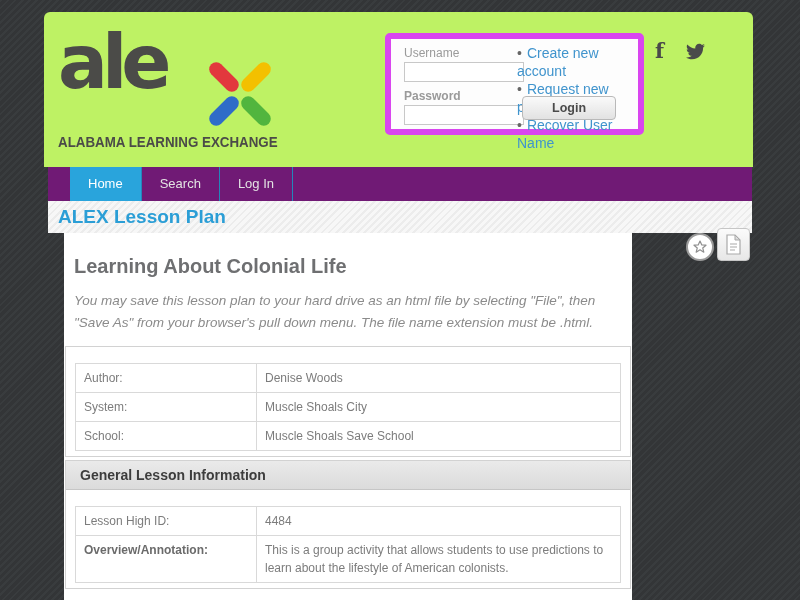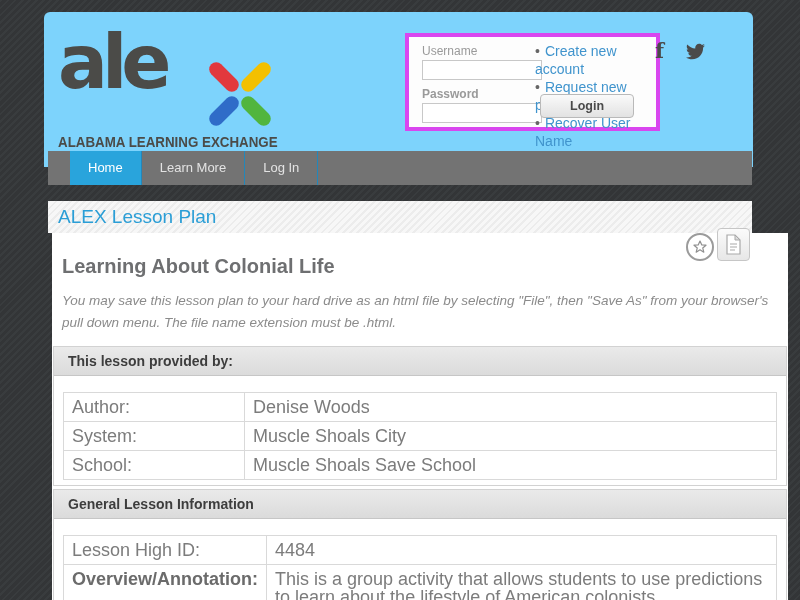--- a/index.html
+++ b/index.html
@@ -6,21 +6,21 @@
   body{
     width:800px;height:600px;overflow:hidden;position:relative;
     font-family:"Liberation Sans",sans-serif;
     background:repeating-linear-gradient(135deg,#393c3e 0px,#393c3e 2px,#333537 2px,#333537 5px);
   }
   .stage{position:absolute;inset:0;}
 
   
   .header-card{
     position:absolute;left:44px;top:12px;width:709px;height:155px;
-    background:#7dd3fc;border-radius:6px 6px 0 0;
+    background:#bef264;border-radius:6px 6px 0 0;
   }
   .logo{position:absolute;left:12px;top:14px;width:250px;height:130px;}
   .logo-word{
     position:absolute;left:2px;top:-14px;
     font-family:"DejaVu Sans",sans-serif;font-weight:bold;
     font-size:74px;line-height:100px;letter-spacing:-6px;color:#4b4b48;
   }
   .xbar{position:absolute;width:36px;height:14px;border-radius:7px;}
   .xbar.red{left:150px;top:44px;transform:rotate(45deg);}
   .xbar.yellow{left:182px;top:44px;transform:rotate(-45deg);}
@@ -28,21 +28,21 @@
   .xbar.green{left:182px;top:78px;transform:rotate(45deg);}
   .logo-subtitle{
     position:absolute;left:2px;top:108px;white-space:nowrap;
     font-size:14.5px;font-weight:bold;color:#4b4b48;letter-spacing:0px;
     transform:scaleX(0.92);transform-origin:left center;
   }
 
   
   .login-panel{
     position:absolute;left:341px;top:21px;width:247px;height:90px;
-    background:#fdfdfd;border:4px solid #d946ef;border-radius:0;margin-left:20px;
+    background:#fdfdfd;border:6px solid #d946ef;border-radius:5px;
   }
   .fld-label{position:absolute;left:13px;font-size:12px;color:#9a9a9a;}
   .lbl-user{top:7px;}
   .lbl-pass{top:50px;font-weight:bold;}
   .login-input{
     position:absolute;left:13px;width:110px;height:16px;
     border:1px solid #c8c8c8;background:#fff;font-size:12px;padding:1px 4px;
   }
   .inp-user{top:23px;}
   .inp-pass{top:66px;}
@@ -54,52 +54,52 @@
     position:absolute;left:131px;top:57px;height:24px;padding:0 29px;
     background:linear-gradient(#fafafa,#e2e2e2);border:1px solid #b9b9b9;border-radius:4px;
     font-size:12.5px;font-weight:bold;color:#4a4a4a;cursor:pointer;
   }
   .social{position:absolute;top:28px;right:48px;display:flex;gap:22px;align-items:center;}
   .fb{font-family:"DejaVu Serif",serif;font-weight:bold;font-size:21px;color:#4a4a4a;cursor:pointer;line-height:22px;}
   .tw{cursor:pointer;display:block;}
 
   
   .navbar{
-    position:absolute;left:48px;top:151px;width:704px;height:34px;
-    background:#737373;display:flex;box-sizing:border-box;padding-left:22px;
+    position:absolute;left:48px;top:167px;width:704px;height:34px;
+    background:#701a75;display:flex;box-sizing:border-box;padding-left:22px;
   }
   .nav-tab{
     line-height:34px;padding:0 18px;font-size:13px;color:#e3e3e3;
     border-right:1px solid #2387ba;cursor:pointer;white-space:nowrap;
   }
   .nav-tab.active{background:#29a4dc;color:#fff;}
 
   
   .banner{
     position:absolute;left:48px;top:201px;width:704px;height:32px;
     background:repeating-linear-gradient(135deg,#ececec 0px,#ececec 2px,#f7f7f7 2px,#f7f7f7 5px);
   }
-  .banner-title{margin:0;padding-left:10px;line-height:32px;font-size:19px;font-weight:normal;color:#2b9ed6;}
+  .banner-title{margin:0;padding-left:10px;line-height:32px;font-size:19px;font-weight:bold;color:#2b9ed6;}
 
   
   .main{
-    position:absolute;left:52px;top:233px;width:736px;height:367px;
+    position:absolute;left:64px;top:233px;width:568px;height:367px;
     background:#fff;box-sizing:border-box;padding:22px 10px 0 10px;
   }
   .lesson-title{margin:0 0 9px 0;font-size:20px;font-weight:bold;color:#6e6f71;}
   .save-note{margin:12px 0 12px 0;font-style:italic;color:#8b8b8b;font-size:13.5px;line-height:22px;padding-right:4px;}
 
   .section{border:1px solid #d2d2d2;margin:0 -9px 3px -9px;}
   .section-header{
     height:28px;line-height:28px;padding-left:14px;
     background:linear-gradient(#eaeaea,#dbdbdb);border-bottom:1px solid #c6c6c6;
     font-size:14px;font-weight:bold;color:#3d3d3d;
   }
   .section-body{padding:16px 9px 5px 9px;}
-  table.kv{border-collapse:collapse;width:100%;font-size:18px;}
+  table.kv{border-collapse:collapse;width:100%;font-size:12px;}
   table.kv td{border:1px solid #d9d9d9;padding:5px 8px;color:#7c7c7c;line-height:18px;}
   td.lbl{width:164px;color:#8a8a8a;vertical-align:top;}
   td.lbl.bold{font-weight:bold;color:#6b6b6b;}
 
   
   .star-btn{
     position:absolute;left:686px;top:233px;width:24px;height:24px;border-radius:50%;
     border:2px solid #9b9b9b;display:flex;align-items:center;justify-content:center;cursor:pointer;background:#fff;
   }
   .doc-btn{
@@ -140,34 +140,33 @@
     <div class="social">
       <span class="fb">f</span>
       <svg class="tw" width="19" height="19" viewBox="0 0 24 24" fill="#4a4a4a">
         <path d="M23.95 4.57c-.88.39-1.83.65-2.82.77 1.01-.61 1.79-1.57 2.16-2.72-.95.56-2 .96-3.13 1.18C19.27 2.85 18 2.25 16.58 2.25c-2.72 0-4.92 2.2-4.92 4.92 0 .39.04.76.13 1.12C7.69 8.09 4.07 6.13 1.64 3.16c-.43.72-.67 1.56-.67 2.47 0 1.71.87 3.21 2.19 4.1-.81-.03-1.57-.25-2.23-.62v.06c0 2.39 1.69 4.37 3.95 4.83-.41.11-.85.17-1.3.17-.31 0-.61-.03-.91-.09.63 1.95 2.44 3.38 4.6 3.42-1.68 1.32-3.81 2.1-6.1 2.1-.39 0-.78-.02-1.17-.07 2.19 1.39 4.77 2.21 7.56 2.21 9.05 0 14-7.5 14-13.99 0-.21 0-.42-.02-.63.96-.69 1.8-1.56 2.46-2.55z"></path>
       </svg>
     </div>
   </div>
 
   <div class="navbar">
     <div class="nav-tab active">Home</div>
-    <div class="nav-tab">Learn More</div>
+    <div class="nav-tab">Search</div>
     <div class="nav-tab">Log In</div>
   </div>
 
   <div class="banner">
     <h2 class="banner-title">ALEX Lesson Plan</h2>
   </div>
 
   <div class="main">
     <h1 class="lesson-title">Learning About Colonial Life</h1>
     <p class="save-note">You may save this lesson plan to your hard drive as an html file by selecting "File", then "Save As" from your browser's pull down menu. The file name extension must be .html.</p>
 
     <div class="section">
-      <div class="section-header">This lesson provided by:</div>
       <div class="section-body">
         <table class="kv">
           <tbody>
               <tr>
             <td class="lbl">Author:</td>
             <td>Denise Woods</td>
           </tr>
           <tr>
             <td class="lbl">System:</td>
             <td>Muscle Shoals City</td>

